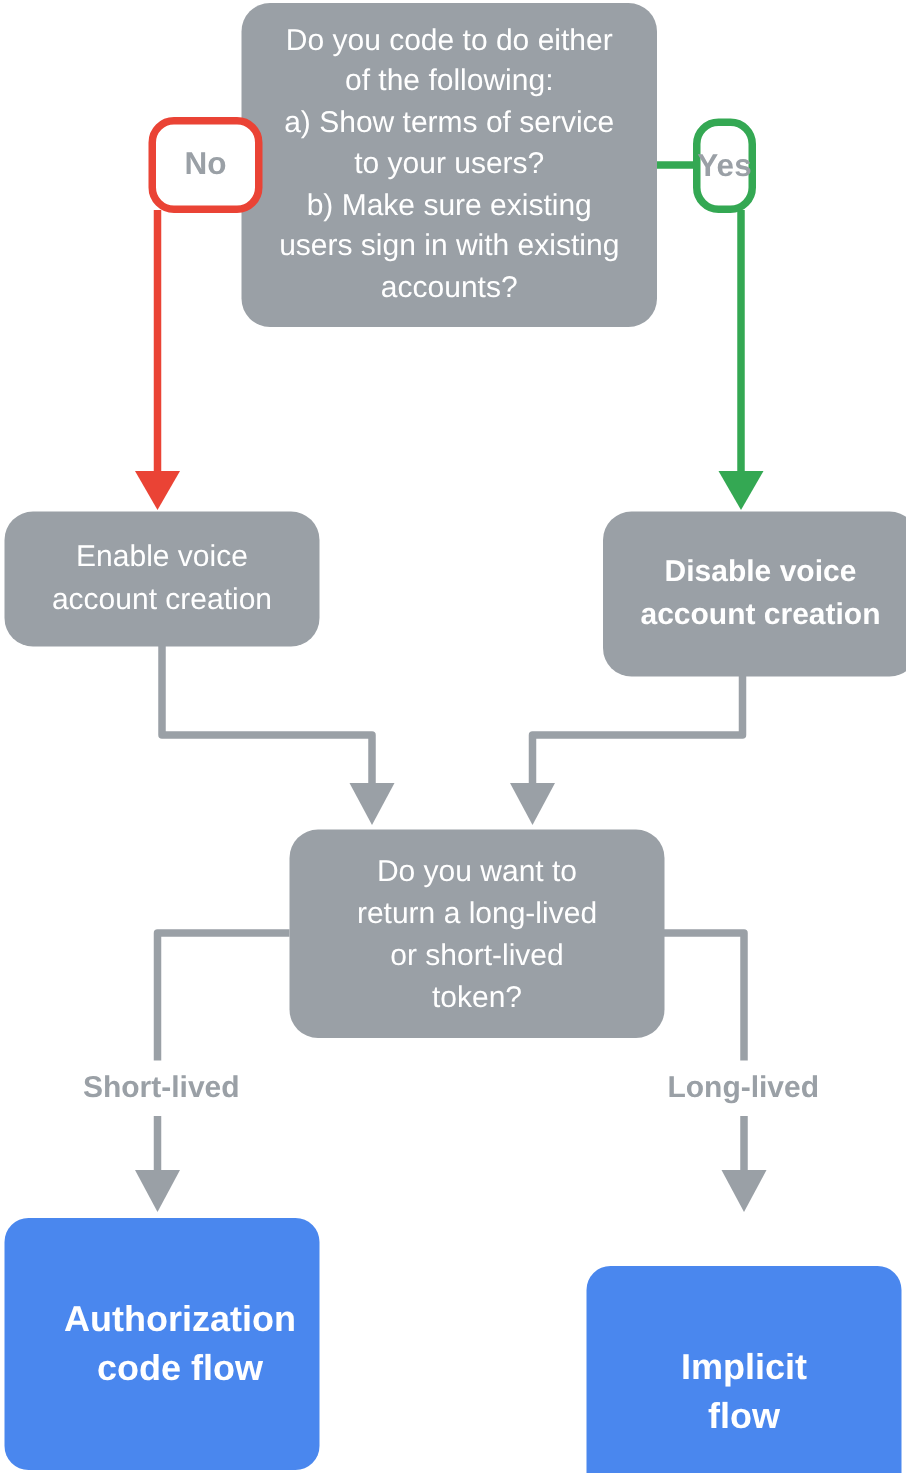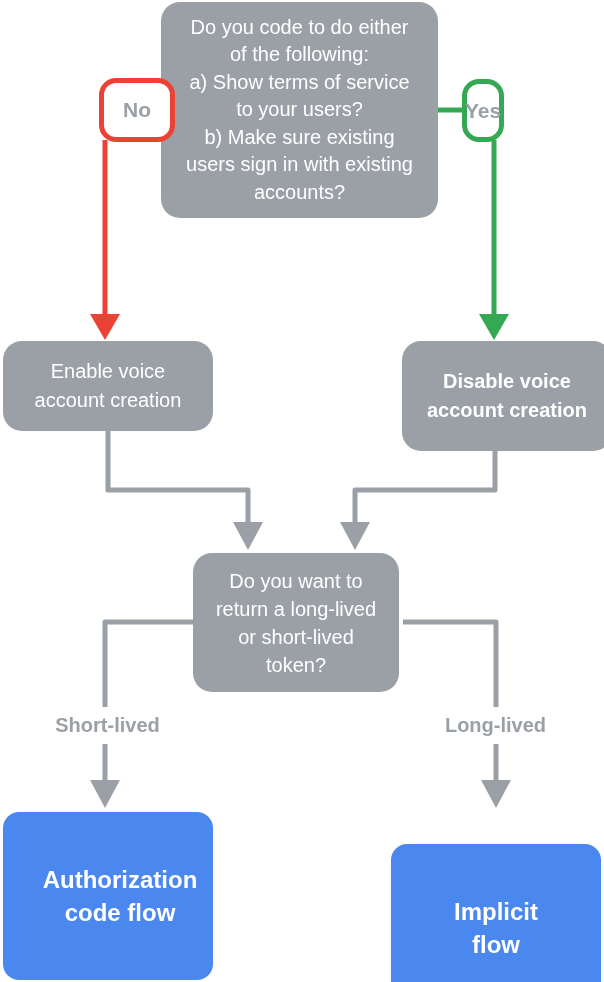--- a/index.html
+++ b/index.html
@@ -46,21 +46,21 @@
     background: var(--node-gray, #9AA0A6);
     color: var(--node-text, #ffffff);
     border-radius: 19px;
     font-size: 20px;
     line-height: 28px;
     font-weight: 400;
   }
   .top-node    { left: 161px; top: 2px;   width: 277px; height: 216px; line-height: 27.5px; }
   .enable-node { left: 3px;   top: 341px; width: 210px; height: 90px;  line-height: 29px; }
   .disable-node{ left: 402px; top: 341px; width: 210px; height: 110px;  line-height: 29px; font-weight: bold; }
-  .token-node  { left: 193px; top: 553px; width: 206px; height: 139px; }
+  .token-node  { left: 193px; top: 553px; width: 250px; height: 139px; }
 
   .badge {
     position: absolute;
     z-index: 3;
     display: flex;
     align-items: center;
     justify-content: center;
     box-sizing: border-box;
     background: #ffffff;
     color: var(--badge-text, #9AA0A6);

